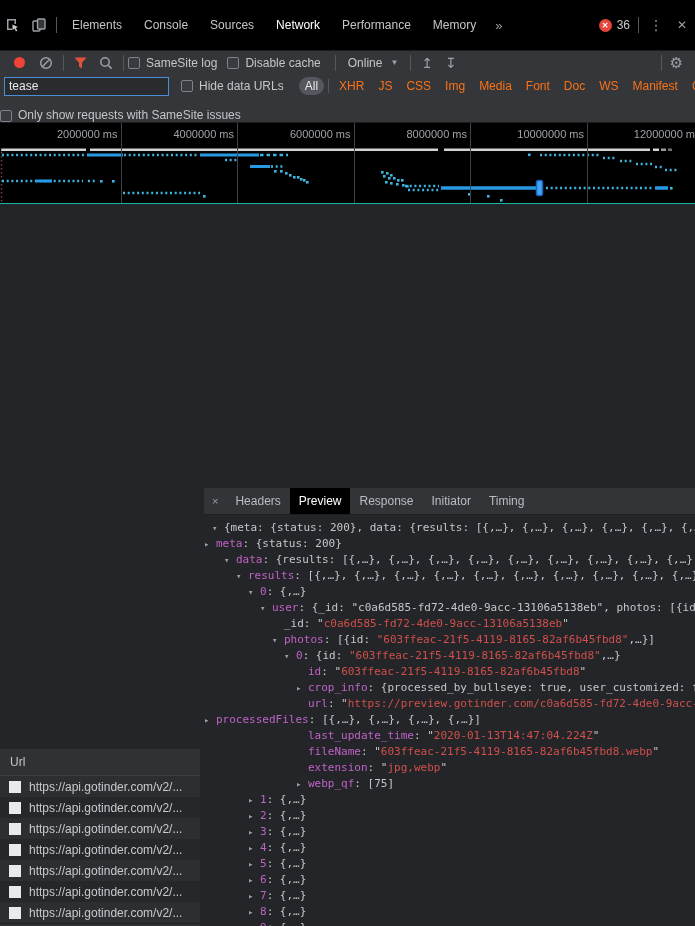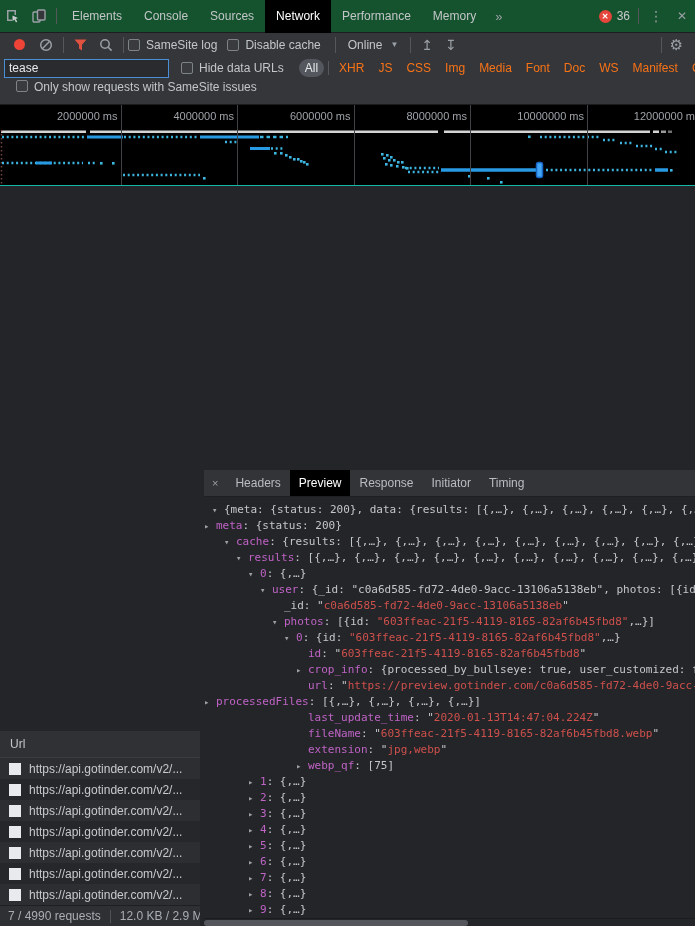--- a/index.html
+++ b/index.html
@@ -1,21 +1,21 @@
 <!DOCTYPE html>
 <html><head>
 <meta charset="utf-8">
 <style>
   html,body{margin:0;padding:0;background:#1a1a1c;}
   *{box-sizing:border-box;}
   .devtools{position:relative;width:695px;height:926px;background:#242528;overflow:hidden;
     font-family:"Liberation Sans",sans-serif;font-size:12px;color:#c7cacd;}
 
   
-  .tabbar{height:33px;background:#14532d;display:flex;align-items:center;border-bottom:1px solid #1c1d1f;}
+  .tabbar{height:51px;background:#000000;display:flex;align-items:center;border-bottom:1px solid #1c1d1f;}
   .icon-btn{display:flex;align-items:center;justify-content:center;width:26px;height:26px;color:#9aa0a6;flex:0 0 auto;}
   .vdiv{width:1px;height:16px;background:#55575b;margin:0 4px;flex:0 0 auto;}
   .tabs{display:flex;height:33px;align-items:stretch;}
   .tab{display:flex;align-items:center;padding:0 11px;color:#c3c6c9;cursor:default;}
   .tab.selected{background:#000;color:#fff;}
   .tab.more{padding:0 8px;font-size:13px;color:#9aa0a6;}
   .spacer{flex:1;}
   .err-badge{display:flex;align-items:center;gap:5px;margin-right:4px;}
   .err-circle{width:13px;height:13px;border-radius:50%;background:#e5453a;color:#fff;font-size:8px;
     display:flex;align-items:center;justify-content:center;font-weight:bold;}
@@ -34,21 +34,21 @@
   .gear{margin-left:4px;font-size:15px;}
 
   
   .filterrow{height:24px;background:#35363a;display:flex;align-items:center;padding:0 4px;}
   .filter-input{width:166px;height:19px;background:#2a2b2f;border:1px solid #4a8fd6;outline:none;
     color:#e8eaed;font-family:"Liberation Sans",sans-serif;font-size:12px;padding:0 4px;margin-right:12px;}
   .pills{display:flex;align-items:center;margin-left:4px;}
   .pill{padding:2px 6px;margin:0 1px;color:#f97316;white-space:nowrap;}
   .pill.selected{background:#54585e;border-radius:9px;color:#e6e8ea;}
   .pilldiv{width:1px;height:14px;background:#55575b;margin:0 3px;}
-  .samesiterow{height:25px;background:#35363a;display:flex;align-items:flex-start;padding:0 16px;
+  .samesiterow{height:25px;background:#35363a;display:flex;align-items:flex-end;padding:0 0;
     border-bottom:1px solid #1b1c1e;}
 
   
   .overview{position:relative;height:81px;background:#000000;border-bottom:1px solid #14b8a6;overflow:hidden;}
   .gridline{position:absolute;top:0;bottom:0;width:1px;background:#404144;}
   .tick{position:absolute;top:5px;color:#9fa3a8;font-size:11px;white-space:nowrap;}
   .wf{position:absolute;left:0;top:23px;}
 
   
   .panes{display:flex;height:740px;align-items:flex-end;}
@@ -324,21 +324,21 @@
             <div class="dtab">Headers</div>
             <div class="dtab selected">Preview</div>
             <div class="dtab">Response</div>
             <div class="dtab">Initiator</div>
             <div class="dtab">Timing</div>
           </div>
       </div>
       <div class="tree" id="json-tree">
           <div class="tline" style="padding-left: 8px;"><span class="arr">▾</span><span class="sg-g">{meta: {status: 200}, data: {results: [{,…}, {,…}, {,…}, {,…}, {,…}, {,…}, {,…}, {,…}, {,…}]}</span></div>
           <div class="tline" style=""><span class="arr">▸</span><span class="sg-k">meta</span><span class="sg-g">: {status: 200}</span></div>
-          <div class="tline" style="padding-left: 20px;"><span class="arr">▾</span><span class="sg-k">cache</span><span class="sg-g">: {results: [{,…}, {,…}, {,…}, {,…}, {,…}, {,…}, {,…}, {,…}, {,…}, {,…}]}</span></div>
+          <div class="tline" style="padding-left: 20px;"><span class="arr">▾</span><span class="sg-k">data</span><span class="sg-g">: {results: [{,…}, {,…}, {,…}, {,…}, {,…}, {,…}, {,…}, {,…}, {,…}, {,…}]}</span></div>
           <div class="tline" style="padding-left: 32px;"><span class="arr">▾</span><span class="sg-k">results</span><span class="sg-g">: [{,…}, {,…}, {,…}, {,…}, {,…}, {,…}, {,…}, {,…}, {,…}, {,…}]</span></div>
           <div class="tline" style="padding-left: 44px;"><span class="arr">▾</span><span class="sg-k">0</span><span class="sg-g">: {,…}</span></div>
           <div class="tline" style="padding-left: 56px;"><span class="arr">▾</span><span class="sg-k">user</span><span class="sg-g">: {_id: "c0a6d585-fd72-4de0-9acc-13106a5138eb", photos: [{id: "603ffeac-21f5-4119-8165-82af6b45fbd8",…}],…}</span></div>
           <div class="tline" style="padding-left: 68px;"><span class="arr"></span><span class="sg-g">_id: "</span><span class="sg-s">c0a6d585-fd72-4de0-9acc-13106a5138eb</span><span class="sg-g">"</span></div>
           <div class="tline" style="padding-left: 68px;"><span class="arr">▾</span><span class="sg-k">photos</span><span class="sg-g">: [{id: </span><span class="sg-s">"603ffeac-21f5-4119-8165-82af6b45fbd8"</span><span class="sg-g">,…}]</span></div>
           <div class="tline" style="padding-left: 80px;"><span class="arr">▾</span><span class="sg-k">0</span><span class="sg-g">: {id: </span><span class="sg-s">"603ffeac-21f5-4119-8165-82af6b45fbd8"</span><span class="sg-g">,…}</span></div>
           <div class="tline" style="padding-left: 92px;"><span class="arr"></span><span class="sg-k">id</span><span class="sg-g">: "</span><span class="sg-s">603ffeac-21f5-4119-8165-82af6b45fbd8</span><span class="sg-g">"</span></div>
           <div class="tline" style="padding-left: 92px;"><span class="arr">▸</span><span class="sg-k">crop_info</span><span class="sg-g">: {processed_by_bullseye: true, user_customized: false,…}</span></div>
           <div class="tline" style="padding-left: 92px;"><span class="arr"></span><span class="sg-k">url</span><span class="sg-g">: "</span><span class="sg-s">https://preview.gotinder.com/c0a6d585-fd72-4de0-9acc-13106a5138eb</span></div>
           <div class="tline" style=""><span class="arr">▸</span><span class="sg-k">processedFiles</span><span class="sg-g">: [{,…}, {,…}, {,…}, {,…}]</span></div>

